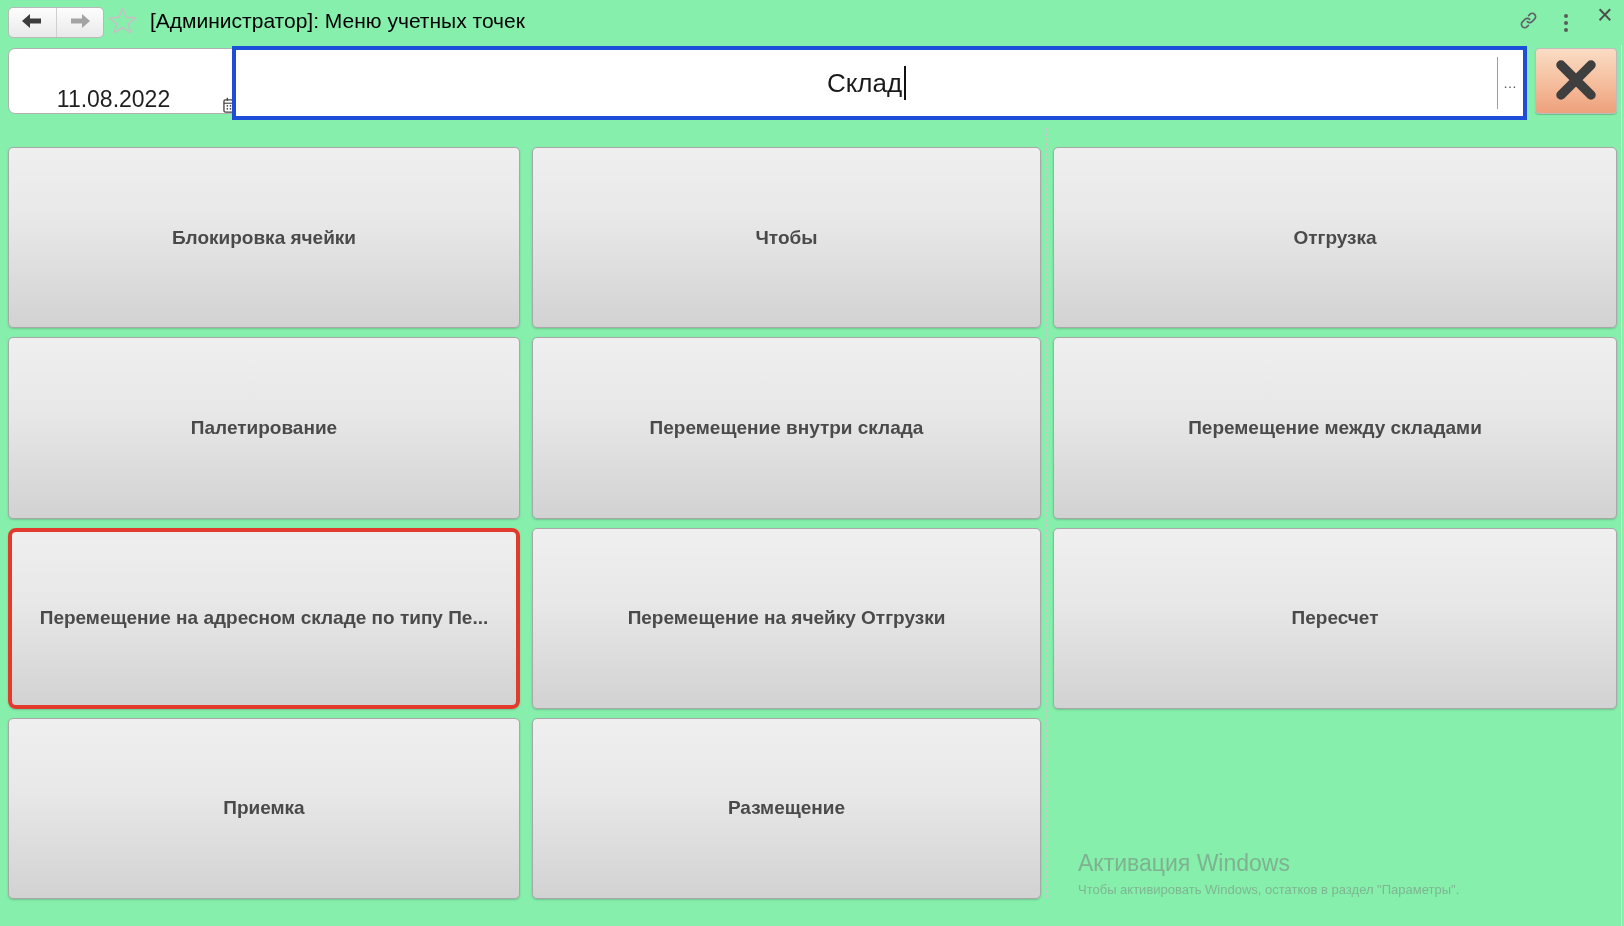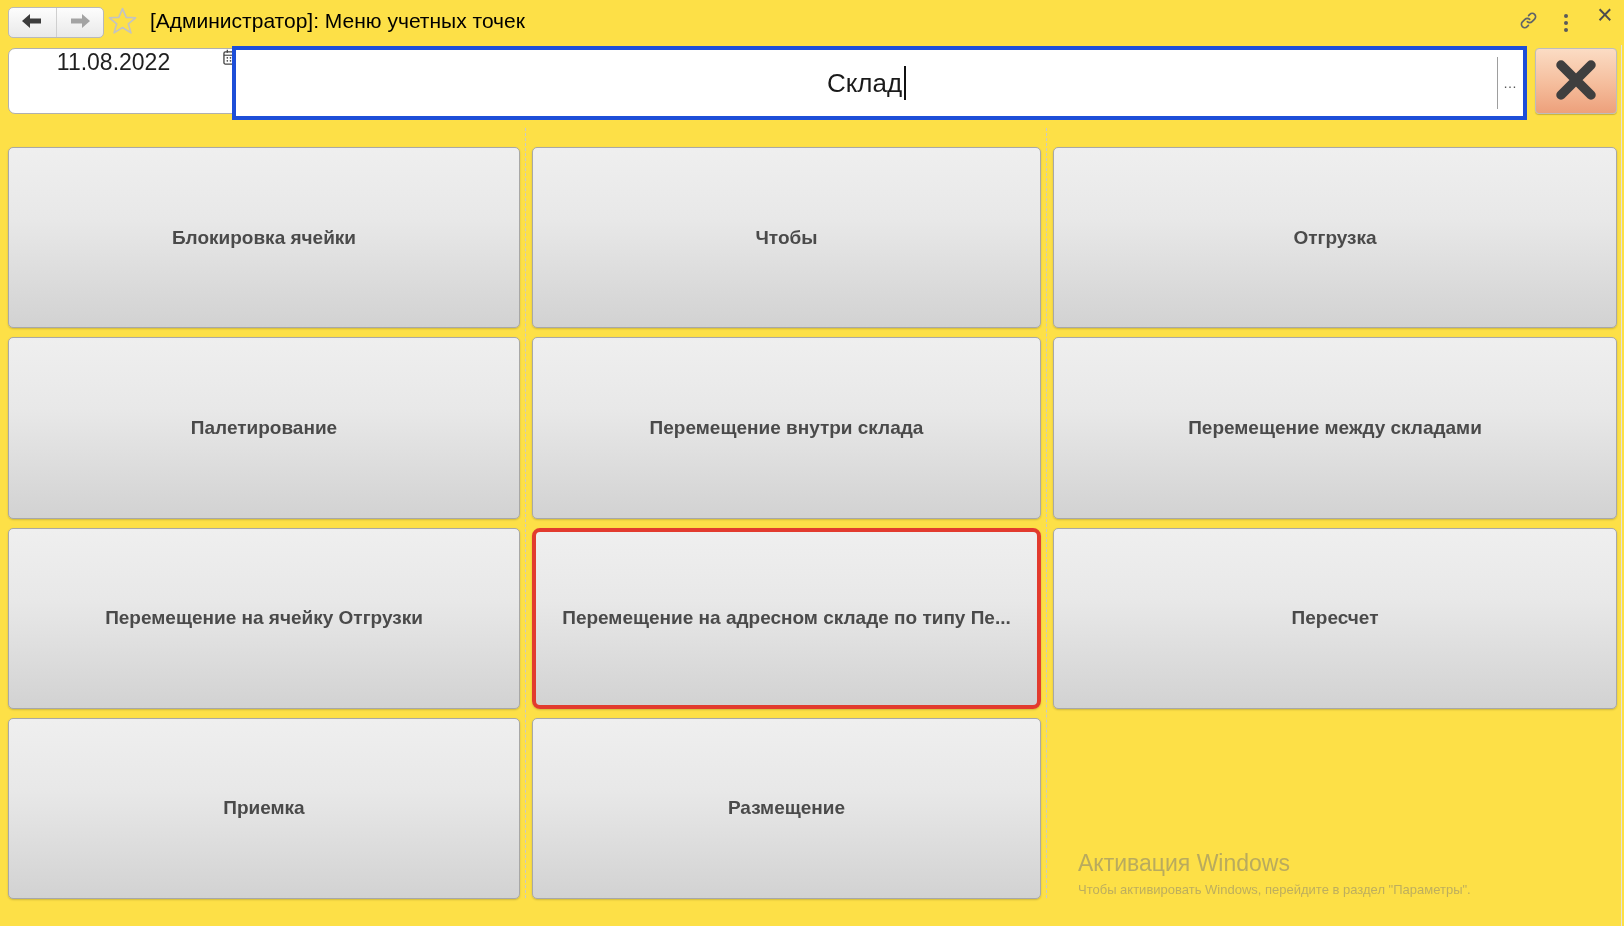--- a/index.html
+++ b/index.html
@@ -1,36 +1,36 @@
 <!DOCTYPE html>
 <html><head>
 <meta charset="utf-8">
 <style>
   html,body{margin:0;padding:0;background:#fff;}
   body{font-family:"Liberation Sans", sans-serif;}
-  #app{position:relative;width:1624px;height:926px;background:#fde047;overflow:hidden;}
+  #app{position:relative;width:1624px;height:926px;background:#86efac;overflow:hidden;}
 
   
   .nav-group{position:absolute;left:8px;top:7px;width:96px;height:31px;display:flex;
     border:1px solid #b9b9b9;border-radius:5px;background:linear-gradient(#fdfdfd,#e9e9e9);
     box-sizing:border-box;overflow:hidden;}
   .nav-btn{flex:1;display:flex;align-items:center;justify-content:center;background:transparent;
     border:none;padding:0;cursor:pointer;}
   .nav-btn.back{border-right:1px solid #cfcfcf;}
   .star-wrap{position:absolute;left:107px;top:6px;cursor:pointer;}
   .title{position:absolute;left:150px;top:9px;font-size:21px;color:#000;white-space:nowrap;}
   .tb-icon{position:absolute;top:11px;cursor:pointer;display:flex;align-items:center;justify-content:center;}
   .tb-link{left:1519px;}
   .tb-kebab{left:1564px;top:12px;flex-direction:column;}
   .kdot{width:4px;height:4px;border-radius:50%;background:#5a5a5a;margin:1.6px 0;}
   .tb-close{left:1597px;top:2px;font-size:27px;color:#4d4d4d;font-weight:400;line-height:1;}
 
   
   .datefield{position:absolute;left:8px;top:48px;width:235px;height:66px;border:1px solid #b0b0b0;
-    border-radius:7px;display:flex;align-items:flex-start;box-sizing:border-box;background:#fff;}
+    border-radius:7px;display:flex;align-items:flex-end;box-sizing:border-box;background:#fff;}
   .date-text{flex:1;display:flex;align-items:center;justify-content:center;font-size:23px;color:#1f1f1f;}
   .date-sep{width:1px;background:#b0b0b0;}
   .cal-btn{width:23px;display:flex;align-items:center;justify-content:center;cursor:pointer;}
 
   .search{position:absolute;left:232px;top:46px;width:1295px;height:74px;border:4px solid #1d4ed8;
     background:#fff;display:flex;align-items:stretch;box-sizing:border-box;}
   .search-main{flex:1;display:flex;align-items:center;justify-content:center;font-size:26px;color:#1a1a1a;}
   .caret{width:2px;height:34px;background:#111;margin-left:2px;}
   .search-sep{width:1px;background:#9e9e9e;margin:7px 0;}
   .opts{width:25px;display:flex;align-items:center;justify-content:center;font-size:14px;color:#555;
@@ -160,36 +160,36 @@
       </button>
       <button class="menu-btn">
         <span>Палетирование</span>
       </button>
       <button class="menu-btn">
         <span>Перемещение внутри склада</span>
       </button>
       <button class="menu-btn">
         <span>Перемещение между складами</span>
       </button>
+      <button class="menu-btn selected">
+        <span>Перемещение на адресном складе по типу Пе...</span>
+      </button>
       <button class="menu-btn">
         <span>Перемещение на ячейку Отгрузки</span>
-      </button>
-      <button class="menu-btn selected">
-        <span>Перемещение на адресном складе по типу Пе...</span>
       </button>
       <button class="menu-btn">
         <span>Пересчет</span>
       </button>
       <button class="menu-btn">
         <span>Приемка</span>
       </button>
       <button class="menu-btn">
         <span>Размещение</span>
       </button>
     </div>
 
   <div class="watermark">
     <div class="wm1">Активация Windows</div>
-    <div class="wm2">Чтобы активировать Windows, перейдите в раздел "Параметры".</div>
+    <div class="wm2">Чтобы активировать Windows, остатков в раздел "Параметры".</div>
   </div>
 
   <div class="win-edge"></div>
 </div>
 
 </body></html>

